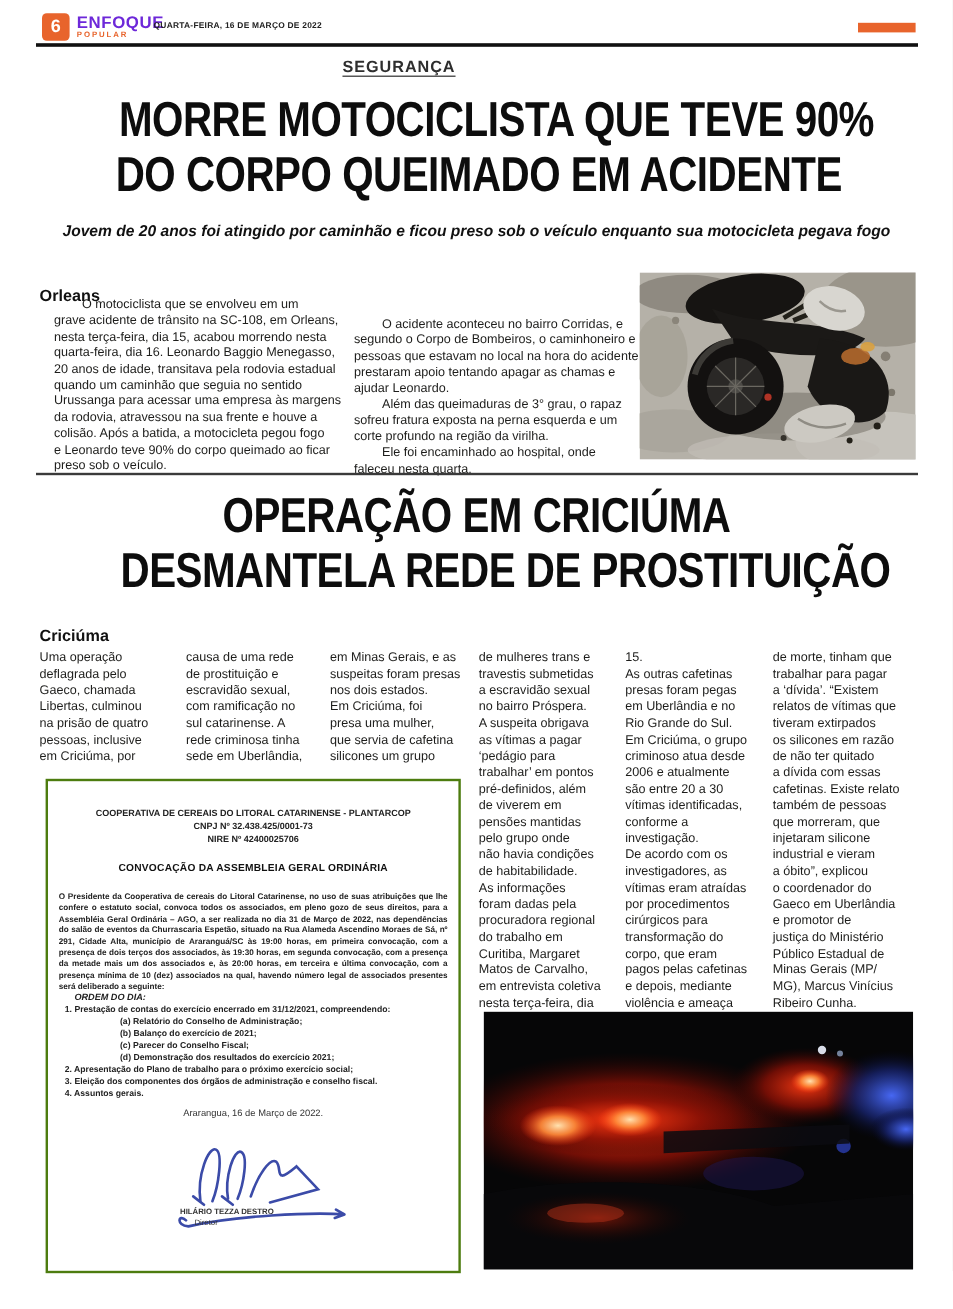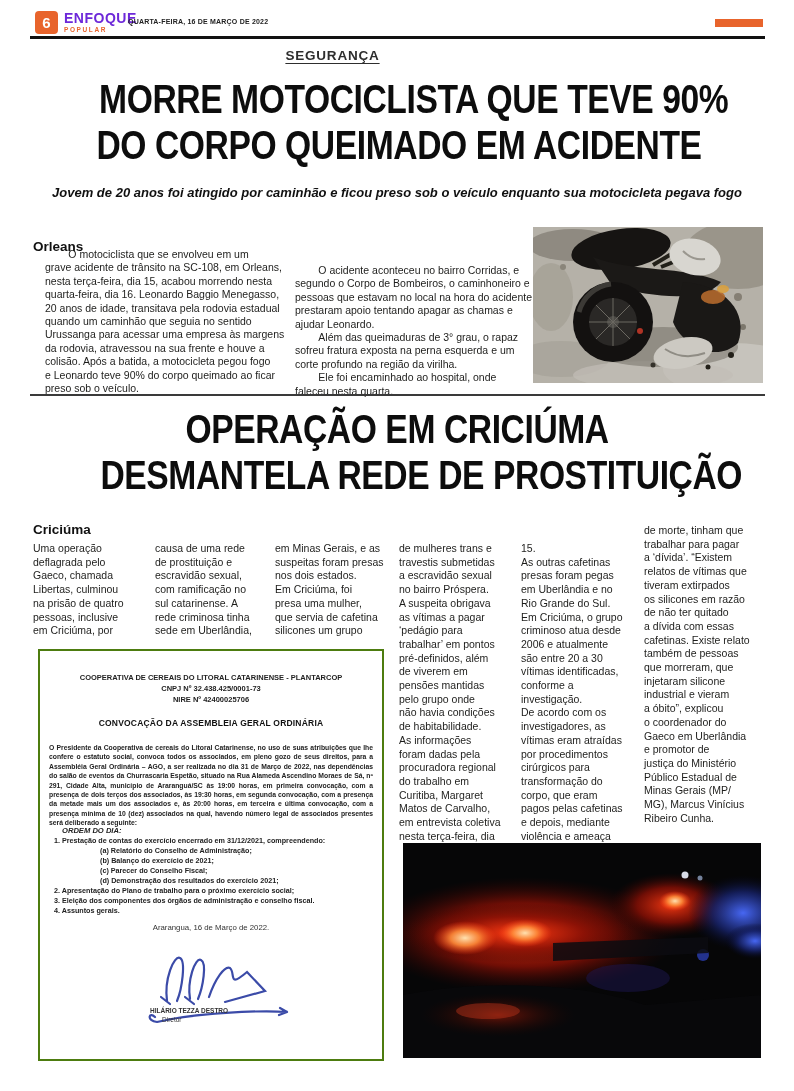--- a/index.html
+++ b/index.html
@@ -205,21 +205,21 @@
 De acordo com os
 investigadores, as
 vítimas eram atraídas
 por procedimentos
 cirúrgicos para
 transformação do
 corpo, que eram
 pagos pelas cafetinas
 e depois, mediante
 violência e ameaça</div>
-  <div class="abs a2col lines" style="left:644px;top:524px;">de morte, tinham que
+  <div class="abs a2col lines" style="left:644px;top:542px;">de morte, tinham que
 trabalhar para pagar
 a ‘dívida’. “Existem
 relatos de vítimas que
 tiveram extirpados
 os silicones em razão
 de não ter quitado
 a dívida com essas
 cafetinas. Existe relato
 também de pessoas
 que morreram, que

